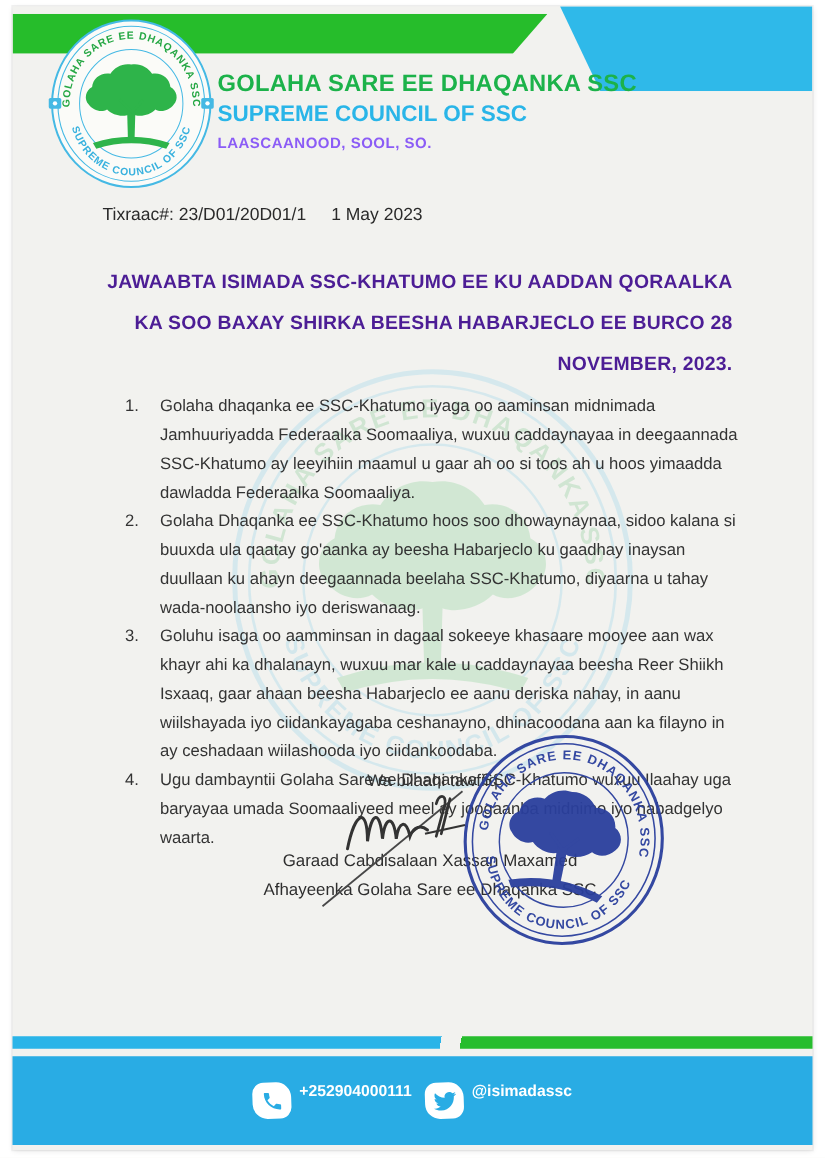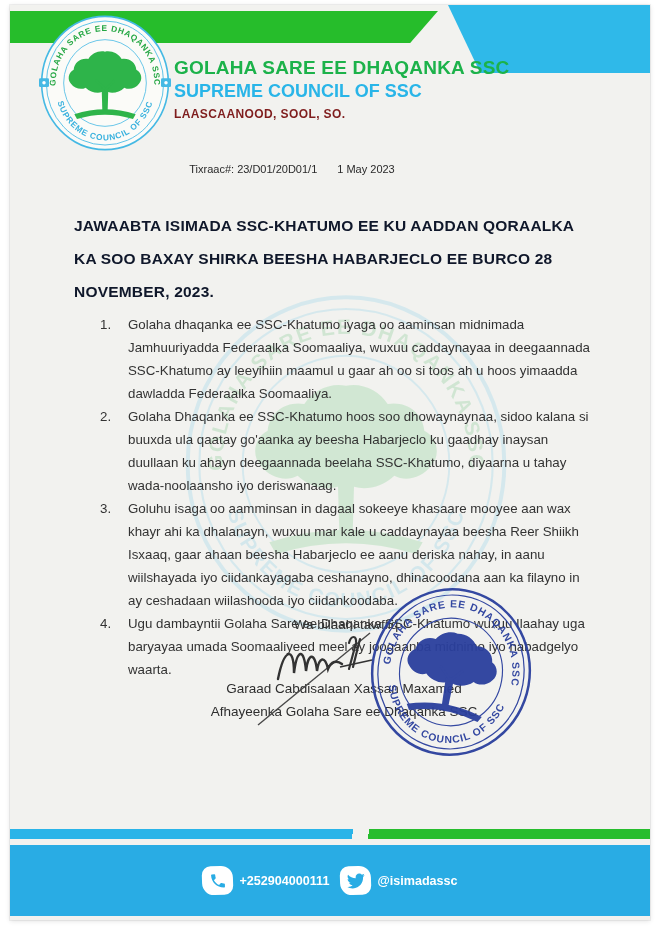--- a/index.html
+++ b/index.html
@@ -35,29 +35,29 @@
   .stamp .ring-mid   { fill:none; stroke:#2a3f9d; stroke-width:1.5; }
   .stamp .ring-inner { fill:none; stroke:#2a3f9d; stroke-width:1.4; }
   .stamp .txt-top, .stamp .txt-bot { fill:#2a3f9d; }
   .stamp .tree-fill { fill:#2a3f9d; }
   .stamp .tree-stroke { stroke:#2a3f9d; stroke-width:3; fill:none; }
 
   
   .org-block { position:absolute; left:164px; top:52px; z-index:2; }
   .org-somali   { font-size:19px; font-weight:bold; color:#1cb24a; letter-spacing:.2px; }
   .org-english  { font-size:18px; font-weight:bold; color:#29b5e8; margin-top:2px; }
-  .org-location { font-size:12px; font-weight:bold; color:#7f1d1d; margin-top:5px; letter-spacing:.4px; }
+  .org-location { font-size:12px; font-weight:bold; color:#8b5cf6; margin-top:5px; letter-spacing:.4px; }
 
   
   .meta-row { position:absolute; top:158px; left:72px; right:148px; display:flex;
-              justify-content:center; font-size:11px; color:#2a2a2a; z-index:2;gap:20px; }
-
-  
-  .doc-title { position:absolute; top:204px; left:64px; right:64px; text-align:left;
-               font-size:15.5px; font-weight:bold; color:#0f172a; line-height:33px;
+              justify-content:flex-start; font-size:14px; color:#2a2a2a; z-index:2;gap:20px; }
+
+  
+  .doc-title { position:absolute; top:204px; left:64px; right:64px; text-align:right;
+               font-size:15.5px; font-weight:bold; color:#4c1d95; line-height:33px;
                letter-spacing:.2px; z-index:2; }
 
   
   .body-list { position:absolute; top:308px; left:90px; width:492px; font-size:13.3px;
                color:#333; line-height:23px; z-index:2; }
   .body-item { display:flex; }
   .body-num  { width:28px; flex:none; }
   .body-text { flex:1; }
 
   
@@ -67,21 +67,21 @@
   .sig-name { position:absolute; top:676px; left:0; right:0; padding-left:28px; text-align:center;
               font-size:13.5px; color:#2e2e2e; z-index:2; }
   .sig-role { position:absolute; top:699px; left:0; right:0; padding-left:28px; text-align:center;
               font-size:13.5px; color:#2e2e2e; z-index:2; }
 
   
   .footer-strip { position:absolute; left:0; bottom:81px; height:10px; width:100%; z-index:2;
                   background:linear-gradient(100deg,#2ab4e8 0 53.5%,#f2f2ef 53.5% 56%,#27bd2e 56%); }
   .footer-bar { position:absolute; left:0; bottom:4px; height:71px; width:100%; background:#29ace4;
                 display:flex; align-items:center; justify-content:center; gap:11px; z-index:2; }
-  .contact { display:flex; align-items:center; gap:6px; color:#ffffff; font-weight:bold;
+  .contact { display:flex; align-items:flex-start; gap:6px; color:#ffffff; font-weight:bold;
              font-size:12.6px; white-space:nowrap; }
   .icon-blob { width:31px; height:29px; background:#ffffff; border-radius:9px 12px 9px 12px;
                display:flex; align-items:center; justify-content:center; transform:rotate(-2deg); flex:none; }
   .icon-blob svg { width:18px; height:18px; fill:#29ace4; }
   .fb-glyph { font-family:"Liberation Sans", sans-serif; }
   .fb-glyph::after { content:"f"; font-size:22px; font-weight:bold; color:#29ace4; line-height:1; }
 </style>
 </head>
 <body>
 

